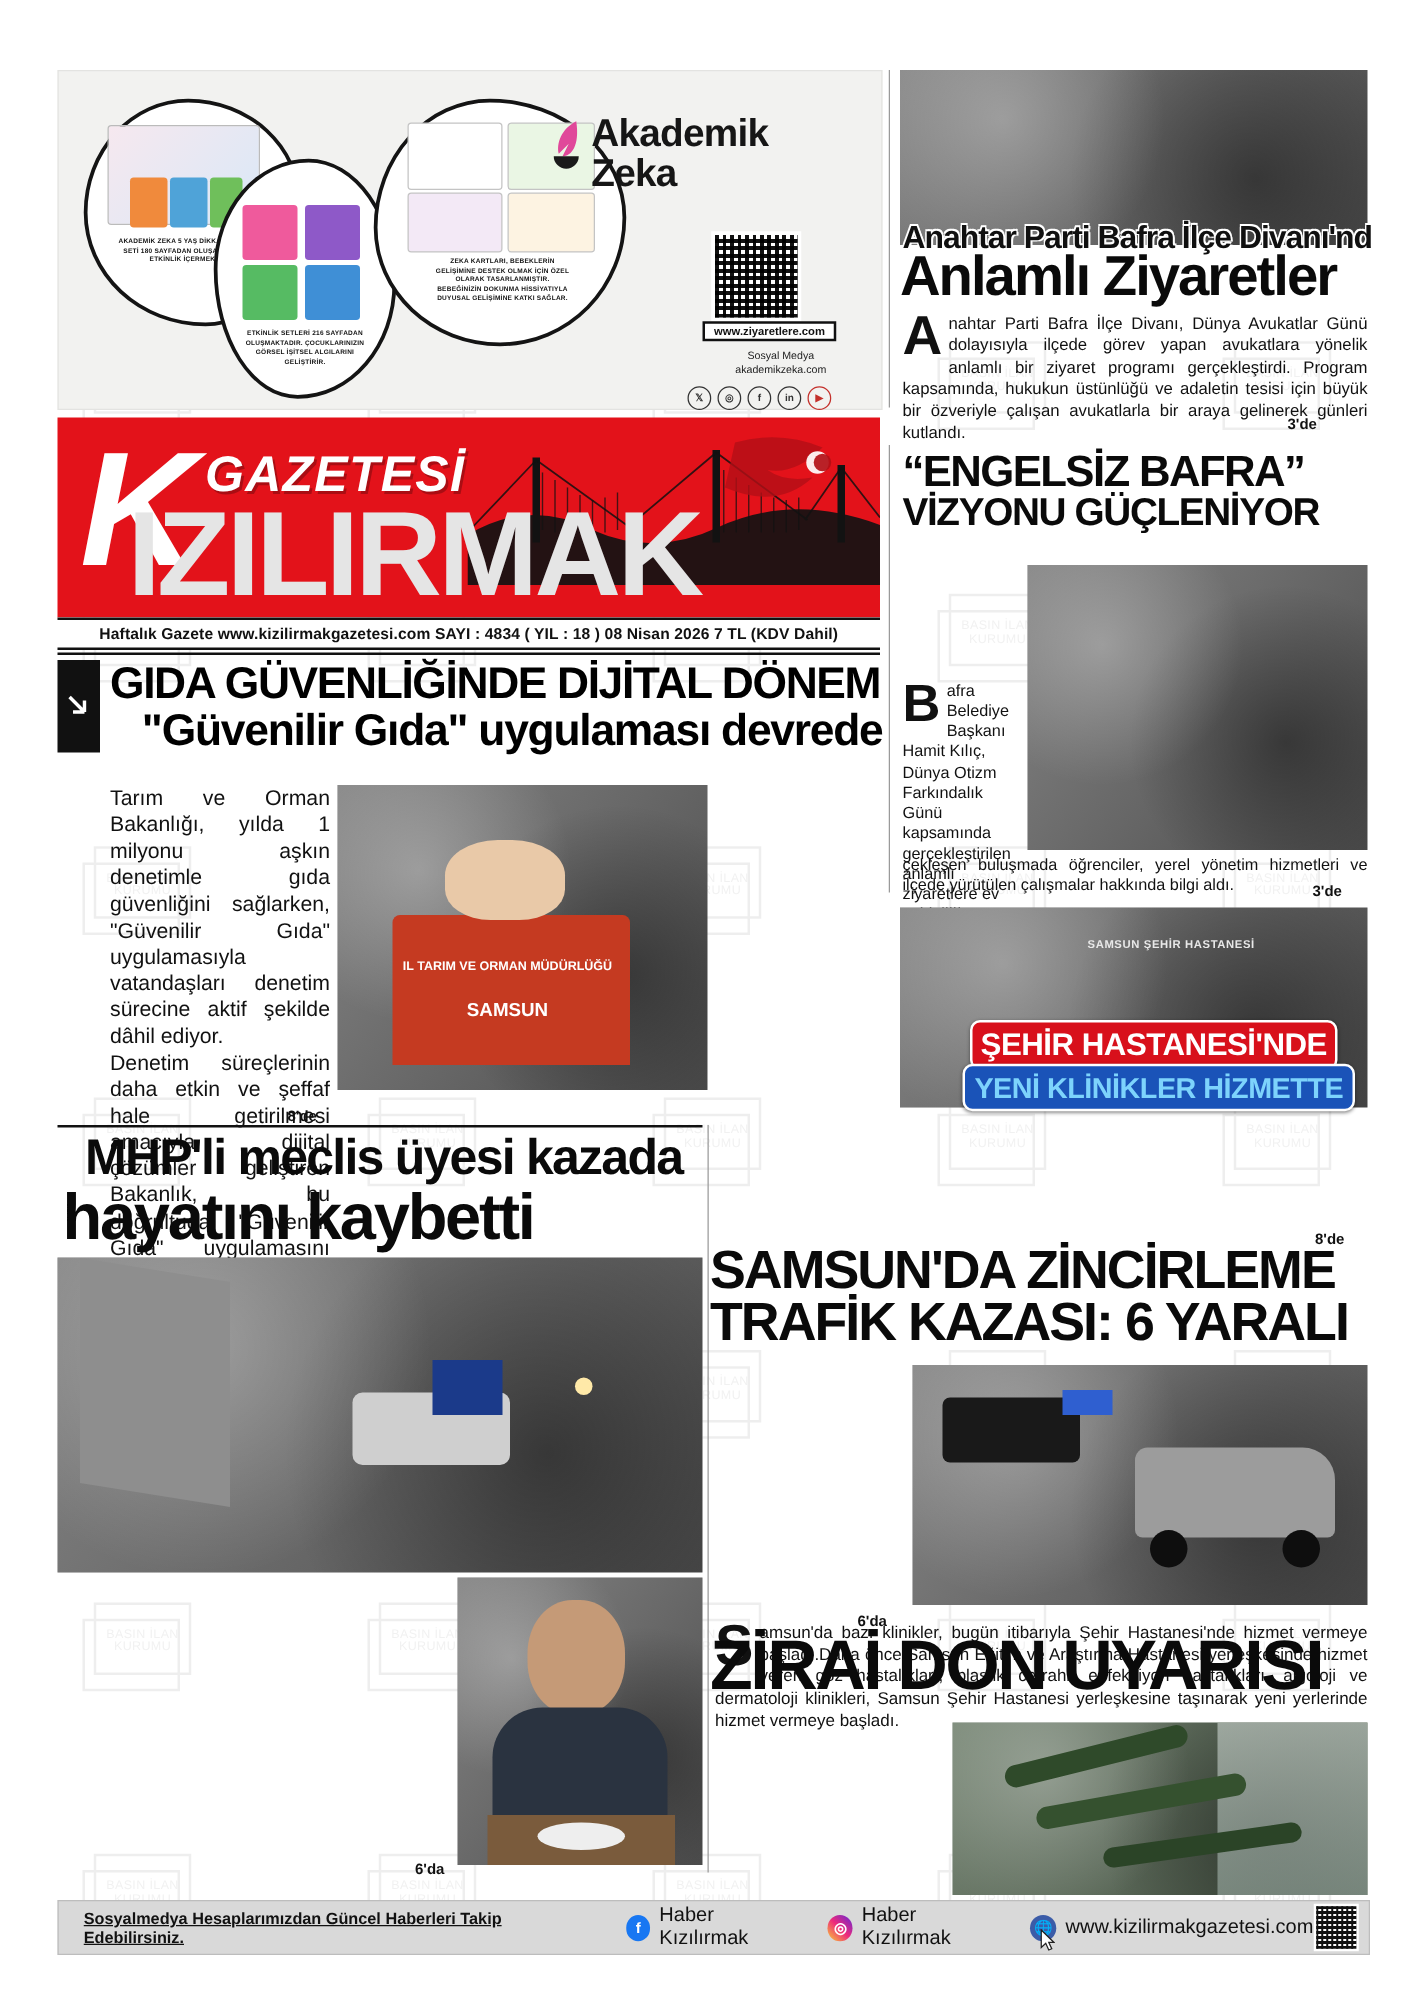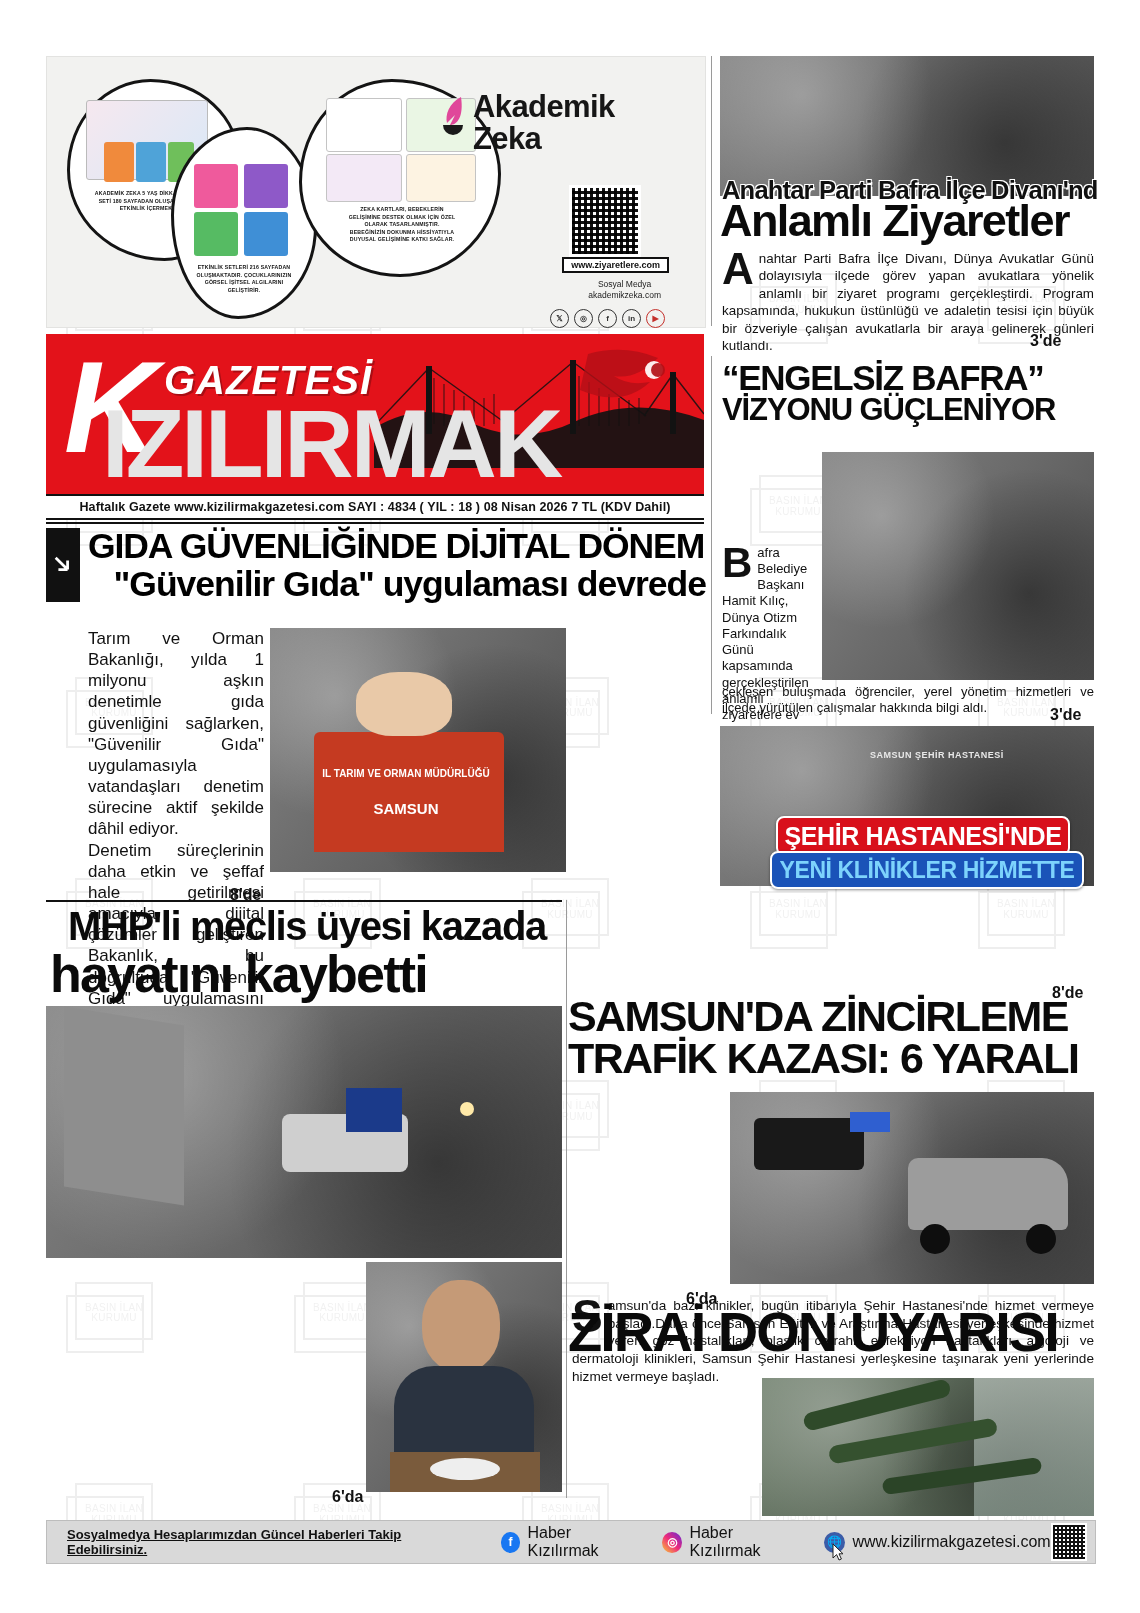--- a/index.html
+++ b/index.html
@@ -65,21 +65,21 @@
   .arrowbox svg{width:22px;height:22px;}
 
   .gida-h{left:88px;top:528px;width:618px;}
   .gida-h .l1{font-size:35.5px;font-weight:bold;letter-spacing:-1.1px;line-height:1.05;}
   .gida-h .l2{font-size:35.5px;font-weight:bold;letter-spacing:-1px;line-height:1.08;text-align:right;}
 
   .body{font-size:12.6px;line-height:1.23;color:#111;text-align:justify;}
   .dropcapP{position:relative;}
   .dropcapP .dc{float:left;font-size:40px;font-weight:bold;line-height:.78;padding:2px 5px 0 0;}
 
-  .pgref{font-size:16px;font-weight:bold;color:#111;}
+  .pgref{font-size:12px;font-weight:bold;color:#111;}
 
   
   .banner-red{background:#d8101b;color:#fff;font-weight:bold;border-radius:8px;display:flex;align-items:center;justify-content:center;
       border:2px solid #fff;box-shadow:0 1px 3px rgba(0,0,0,.45);}
   .banner-blue{background:#1a53b8;color:#7dd3fc;font-weight:bold;border-radius:8px;display:flex;align-items:center;justify-content:center;
       border:2px solid #fff;box-shadow:0 1px 3px rgba(0,0,0,.45);}
 
   
   .footer{left:46px;top:1520px;width:1048px;height:42px;background:#d9d9d9;border:1px solid #bdbdbd;display:flex;align-items:center;}
   .footer .ft-l{font-size:13px;font-weight:bold;color:#111;text-decoration:underline;margin-left:20px;}

